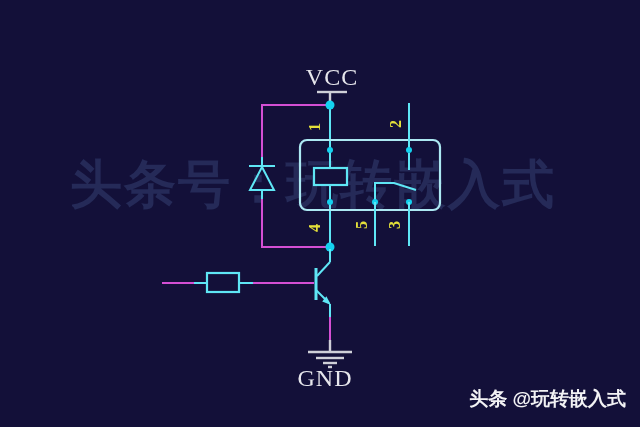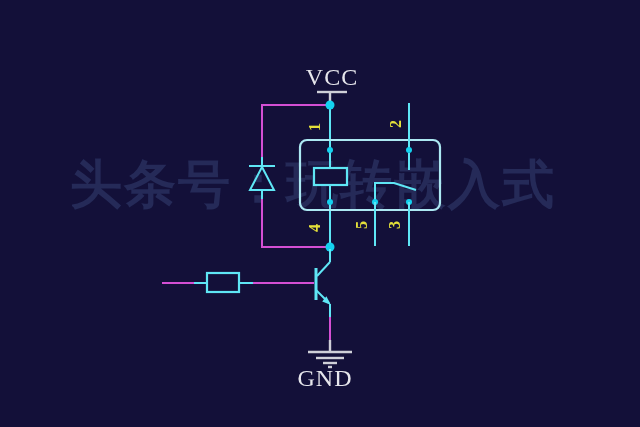--- a/index.html
+++ b/index.html
@@ -152,13 +152,14 @@
 
     <g>
       <line class="wire-w" x1="308" y1="352" x2="352" y2="352"></line>
       <line class="wire-w" x1="316" y1="358" x2="344" y2="358"></line>
       <line class="wire-w" x1="323" y1="363" x2="337" y2="363"></line>
       <line class="wire-w" x1="328" y1="367" x2="332" y2="367"></line>
       <text class="schem-text" x="325" y="386">GND</text>
     </g>
   </svg>
 
+  <div class="watermark-corner">头条 @玩转嵌入式</div>
 </div>
 
 </body></html>

